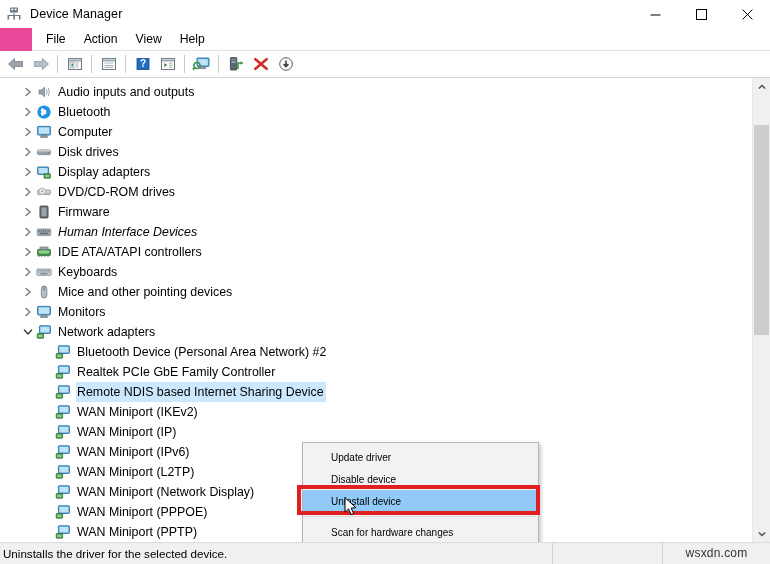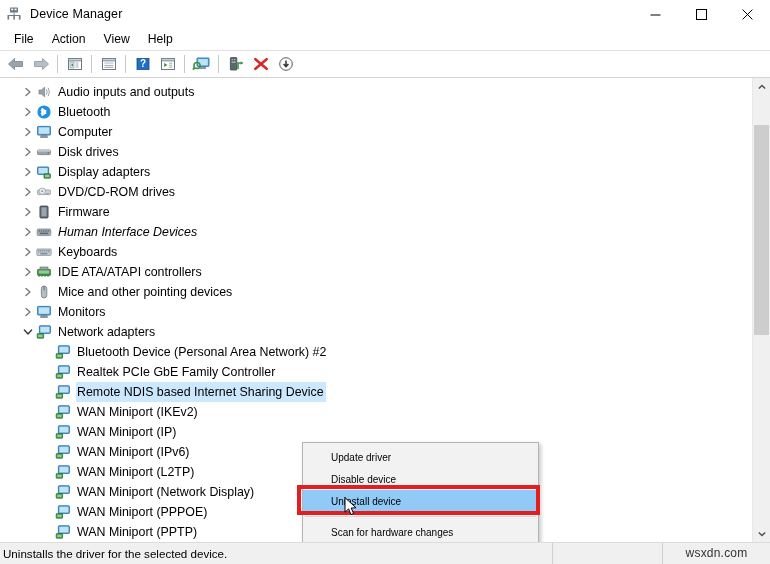--- a/index.html
+++ b/index.html
@@ -64,20 +64,21 @@
 
   
   #menubar {
     height: 22px;
     background: #ffffff;
     display: flex;
     align-items: center;
     padding-left: 5px;
     flex: none;
     border-bottom: 1px solid #e2e2e2;
+    margin-left: 32px;
   }
   .menu-item {
     padding: 2px 9px;
     font-size: 12.2px;
     color: #000;
     line-height: 16px;
   }
 
   
   #toolbar {
@@ -501,40 +502,40 @@
             </svg></span>
           <span class="node-label">Human Interface Devices</span>
         </div>
         <div class="row" style="padding-left: 20px;">
           <span class="twisty">
             <svg width="8" height="10" viewBox="0 0 8 10">
               <path d="M2 1.4 L6 5 L2 8.6" fill="none" stroke="#6f7982" stroke-width="1.3" stroke-linecap="round" stroke-linejoin="round"></path>
             </svg>
           </span>
           <span class="node-icon"><svg width="16" height="16" viewBox="0 0 16 16">
+              <rect x="1.6" y="5.4" width="12.8" height="6" rx="0.6" fill="#3f9141" stroke="#2b6b2e" stroke-width="0.8"></rect>
+              <rect x="2.8" y="6.4" width="10.4" height="3.2" fill="#8fd091"></rect>
+              <rect x="4" y="3" width="8" height="2.4" fill="#9aa4ad" stroke="#6f7982" stroke-width="0.7"></rect>
+              <path d="M3 11.4 L3 13 M6 11.4 L6 13 M9 11.4 L9 13 M12 11.4 L12 13" stroke="#5c666f" stroke-width="0.9"></path>
+            </svg></span>
+          <span class="node-label">IDE ATA/ATAPI controllers</span>
+        </div>
+        <div class="row" style="padding-left: 20px;">
+          <span class="twisty">
+            <svg width="8" height="10" viewBox="0 0 8 10">
+              <path d="M2 1.4 L6 5 L2 8.6" fill="none" stroke="#6f7982" stroke-width="1.3" stroke-linecap="round" stroke-linejoin="round"></path>
+            </svg>
+          </span>
+          <span class="node-icon"><svg width="16" height="16" viewBox="0 0 16 16">
               <rect x="0.8" y="5" width="14.4" height="6.4" rx="0.8" fill="#c6ced5" stroke="#8d959c" stroke-width="0.8"></rect>
               <path d="M2.2 6.4 L3.4 6.4 M4.2 6.4 L5.4 6.4 M6.2 6.4 L7.4 6.4 M8.2 6.4 L9.4 6.4 M10.2 6.4 L11.4 6.4 M12.2 6.4 L13.6 6.4" stroke="#6f7982" stroke-width="0.9"></path>
               <path d="M2.2 8 L3.4 8 M4.2 8 L5.4 8 M6.2 8 L7.4 8 M8.2 8 L9.4 8 M10.2 8 L11.4 8 M12.2 8 L13.6 8" stroke="#6f7982" stroke-width="0.9"></path>
               <path d="M4.4 9.8 L11.4 9.8" stroke="#6f7982" stroke-width="1.1"></path>
             </svg></span>
           <span class="node-label">Keyboards</span>
-        </div>
-        <div class="row" style="padding-left: 20px;">
-          <span class="twisty">
-            <svg width="8" height="10" viewBox="0 0 8 10">
-              <path d="M2 1.4 L6 5 L2 8.6" fill="none" stroke="#6f7982" stroke-width="1.3" stroke-linecap="round" stroke-linejoin="round"></path>
-            </svg>
-          </span>
-          <span class="node-icon"><svg width="16" height="16" viewBox="0 0 16 16">
-              <rect x="1.6" y="5.4" width="12.8" height="6" rx="0.6" fill="#3f9141" stroke="#2b6b2e" stroke-width="0.8"></rect>
-              <rect x="2.8" y="6.4" width="10.4" height="3.2" fill="#8fd091"></rect>
-              <rect x="4" y="3" width="8" height="2.4" fill="#9aa4ad" stroke="#6f7982" stroke-width="0.7"></rect>
-              <path d="M3 11.4 L3 13 M6 11.4 L6 13 M9 11.4 L9 13 M12 11.4 L12 13" stroke="#5c666f" stroke-width="0.9"></path>
-            </svg></span>
-          <span class="node-label">IDE ATA/ATAPI controllers</span>
         </div>
         <div class="row" style="padding-left: 20px;">
           <span class="twisty">
             <svg width="8" height="10" viewBox="0 0 8 10">
               <path d="M2 1.4 L6 5 L2 8.6" fill="none" stroke="#6f7982" stroke-width="1.3" stroke-linecap="round" stroke-linejoin="round"></path>
             </svg>
           </span>
           <span class="node-icon"><svg width="16" height="16" viewBox="0 0 16 16">
               <rect x="5.4" y="2" width="5.4" height="12" rx="2.6" fill="#b6bec5" stroke="#7b858d" stroke-width="0.9"></rect>
               <line x1="8.1" y1="2.4" x2="8.1" y2="6.4" stroke="#5c666f" stroke-width="0.9"></line>

